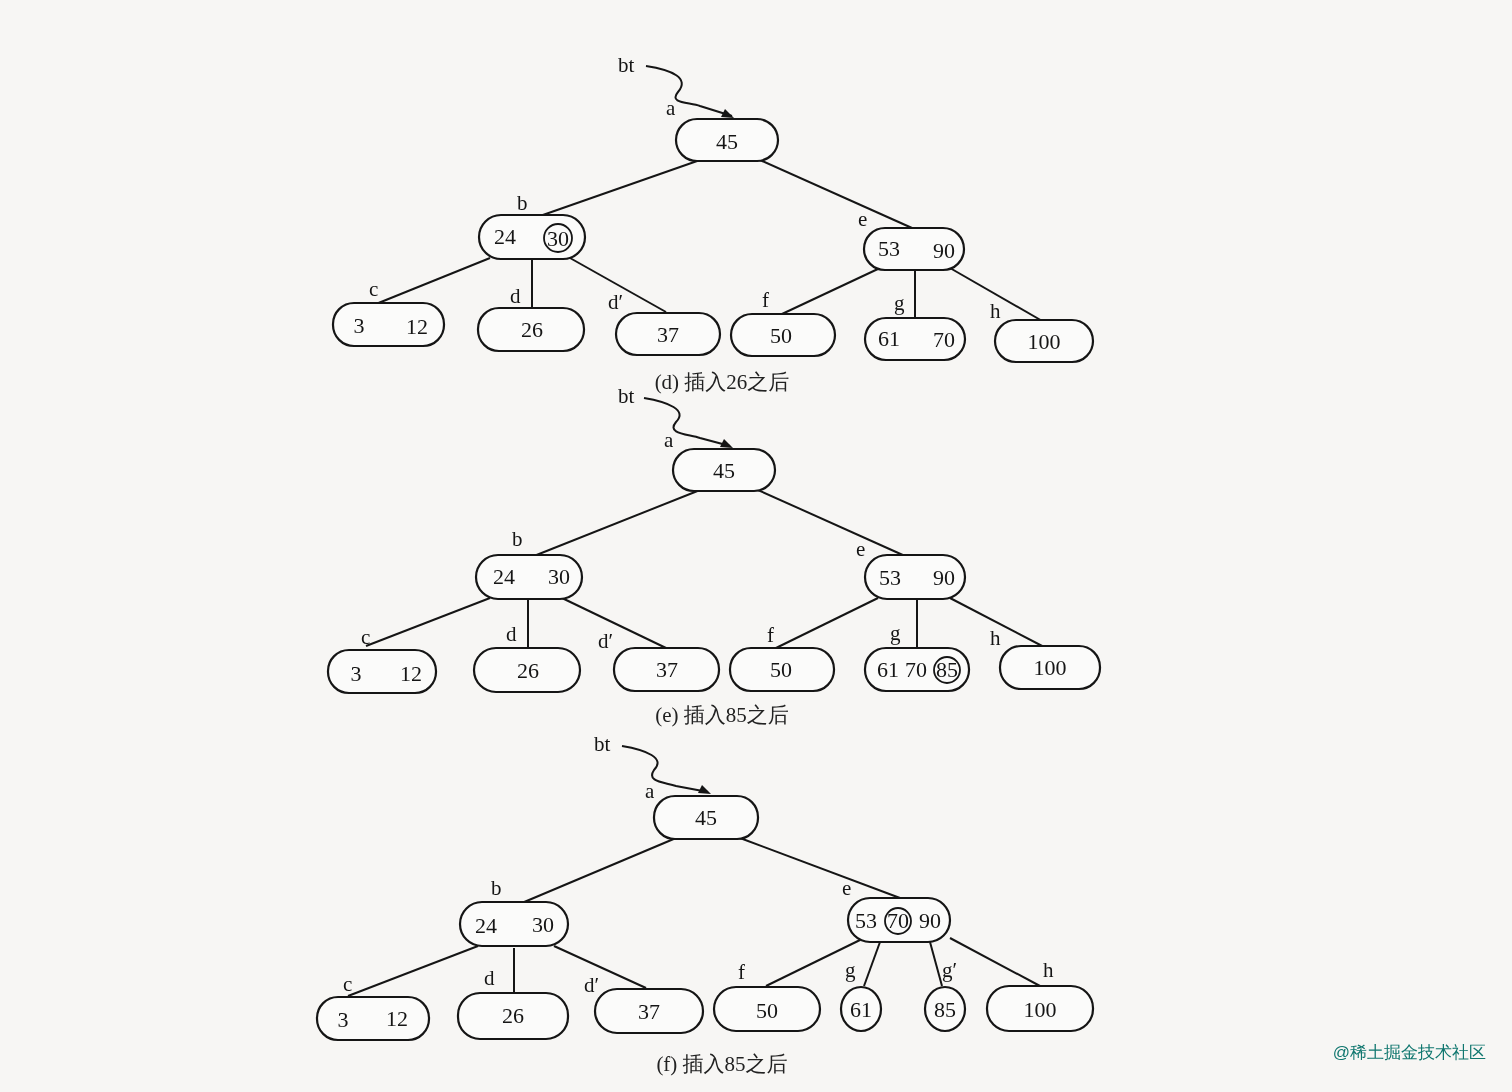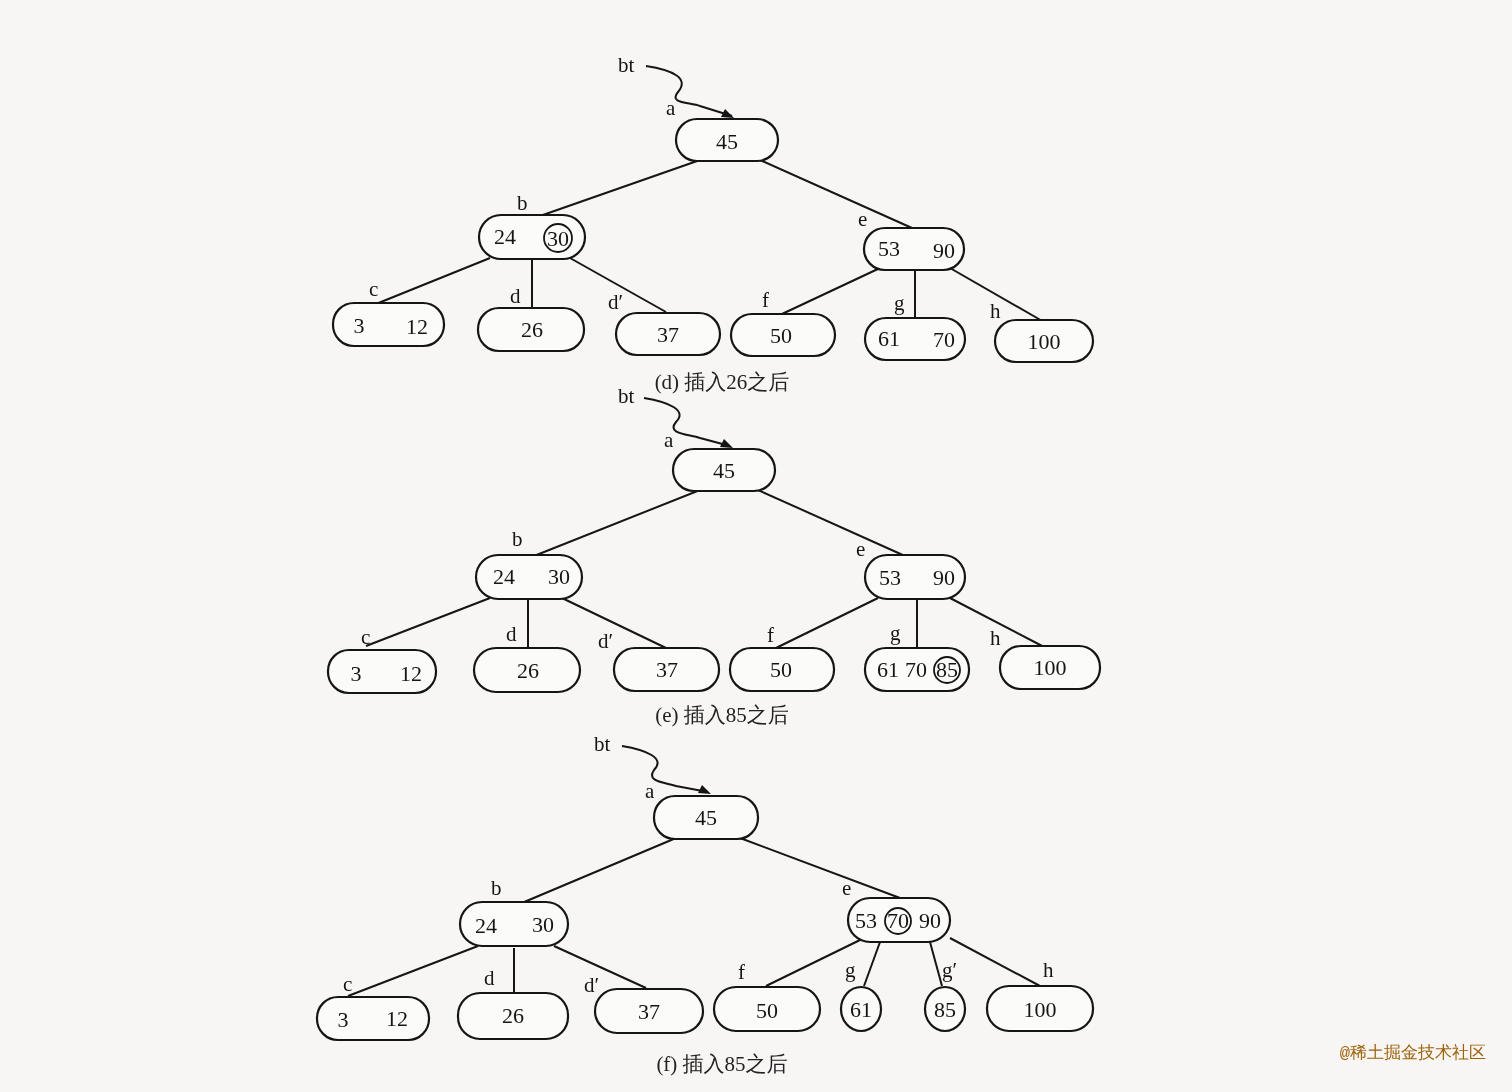--- a/index.html
+++ b/index.html
@@ -6,22 +6,22 @@
   body { width:1512px; height:1092px; background:#f7f6f4; position:relative; overflow:hidden;
          font-family:"Liberation Serif","DejaVu Serif",serif; color:#1a1a1a; }
   svg.diagram { position:absolute; left:0; top:0; }
   .node { fill:#fbfbfa; stroke:#151515; stroke-width:2.2; }
   .edge { stroke:#151515; stroke-width:2; fill:none; }
   .ptr { stroke:#151515; stroke-width:2; fill:none; }
   .key { font-family:"Liberation Serif","DejaVu Serif",serif; font-size:22px; fill:#151515; }
   .lbl { font-family:"Liberation Serif","DejaVu Serif",serif; font-size:21px; fill:#151515; }
   .cap { font-family:"Liberation Serif","DejaVu Serif",serif; font-size:21px; fill:#222; }
   .ring { fill:none; stroke:#151515; stroke-width:1.8; }
-  .wm { position:absolute; right:26px; bottom:28px; font-family:Liberation Mono, monospace;
-        font-size:17px; color:#a16207; }
+  .wm { position:absolute; right:26px; bottom:28px; font-family:Liberation Sans, sans-serif;
+        font-size:17px; color:#0f766e; }
 </style>
 </head>
 <body>
 
 <svg class="diagram" width="1512" height="1092" viewBox="0 0 1512 1092">
 
   <g>
     <text class="lbl" x="618" y="72">bt</text>
     <path class="ptr" d="M646 66 C 672 70, 690 78, 678 92 C 668 104, 690 102, 700 106 L 732 116"></path>
     <polygon points="734,118 721,117 725,109" fill="#151515"></polygon>

